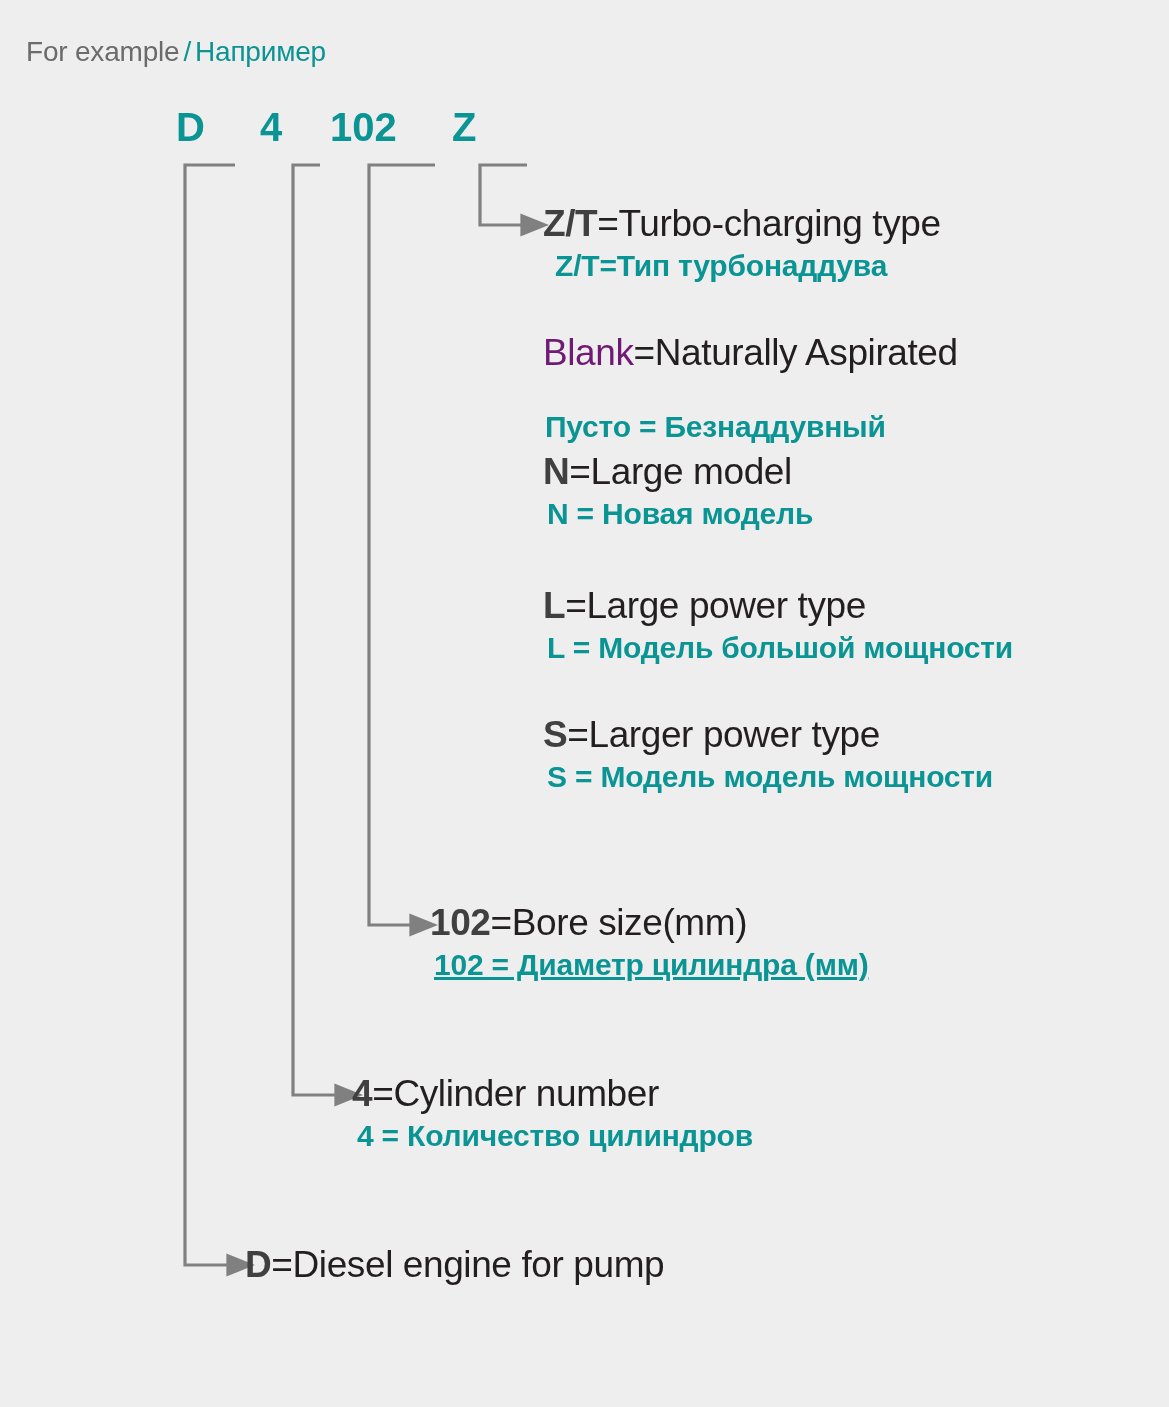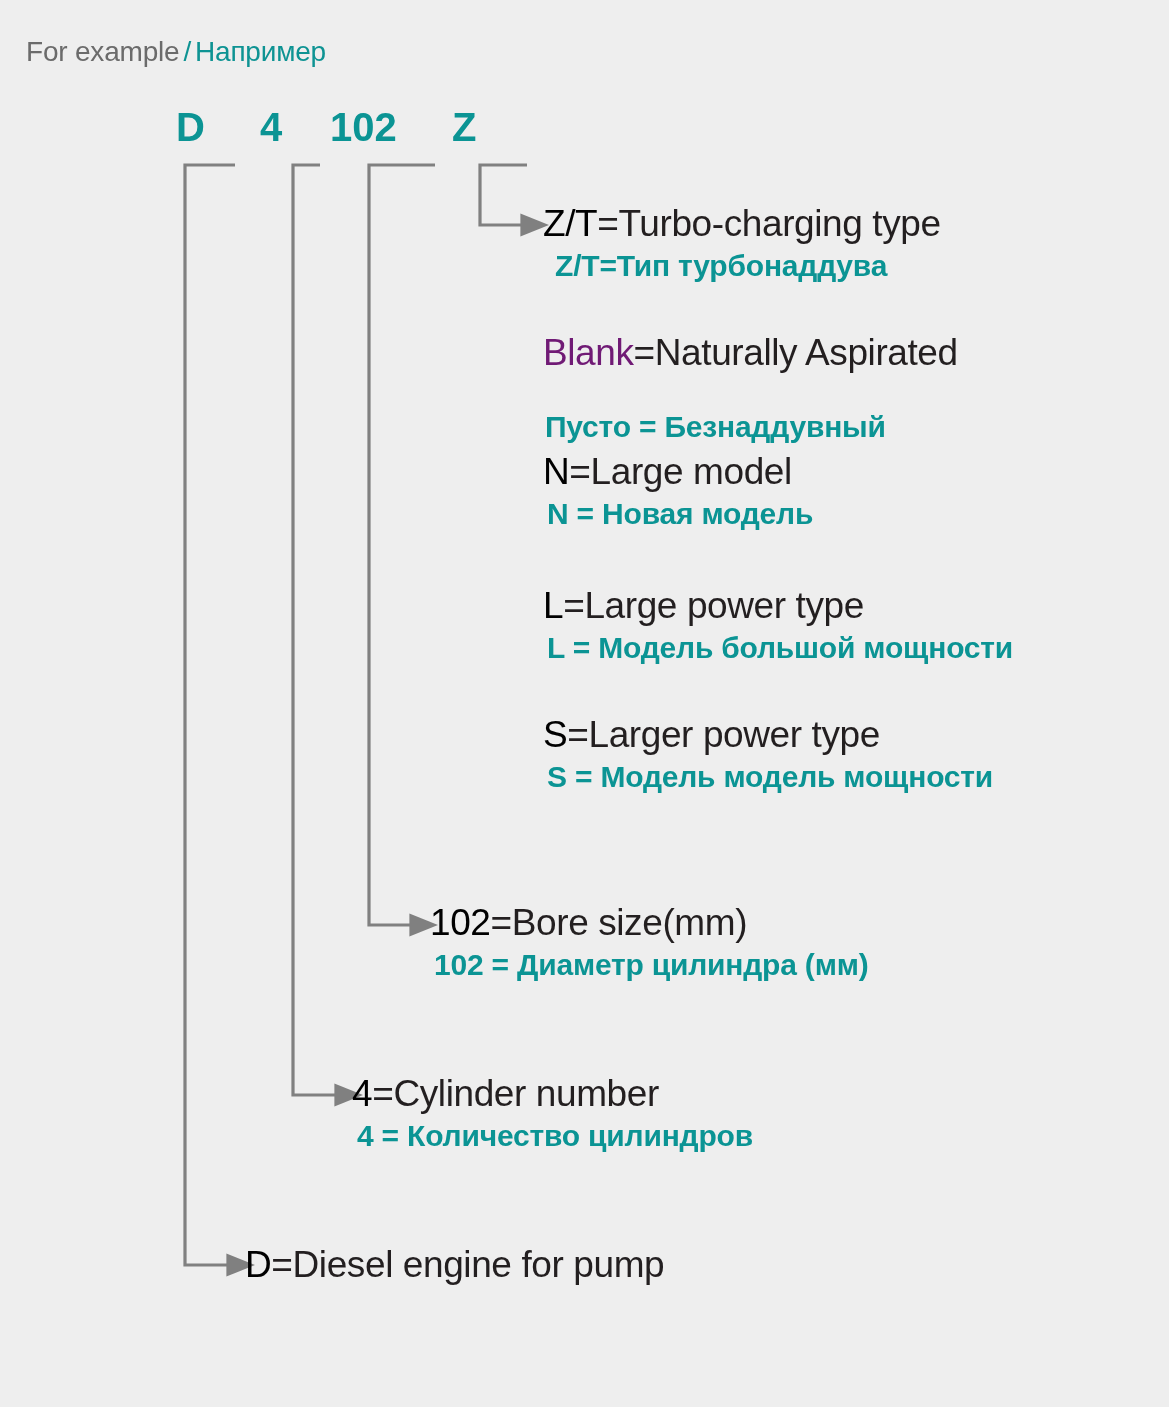--- a/index.html
+++ b/index.html
@@ -66,22 +66,22 @@
     white-space: nowrap;
   }
   .line-en {
     font-size: 37px;
     line-height: 44px;
     color: #231f20;
     font-family: "Liberation Sans", sans-serif;
     letter-spacing: -0.4px;
   }
   .line-en .key {
-    font-weight: normal;
-    color: #000000;
+    font-weight: bold;
+    color: #404040;
   }
   .line-en .key-gray {
     font-weight: normal;
     color: #701a75;
   }
   .line-ru {
     font-size: 30px;
     line-height: 40px;
     color: #0b9494;
     font-weight: bold;
@@ -92,21 +92,21 @@
   #entry-zt    { left: 543px; top: 202px; }
   #entry-blank { left: 543px; top: 331px; }
   #entry-n     { left: 543px; top: 450px; }
   #entry-l     { left: 543px; top: 584px; }
   #entry-s     { left: 543px; top: 713px; }
   #entry-102   { left: 430px; top: 901px; }
   #entry-4     { left: 352px; top: 1072px; }
   #entry-d     { left: 245px; top: 1243px; }
 
   
-  #entry-102 .line-ru { margin-left: 4px; }
+  #entry-102 .line-ru { margin-left: 4px; text-decoration: underline; }
   #entry-4   .line-ru { margin-left: 5px; }
   #entry-d   .line-ru { margin-left: 7px; }
   #entry-n   .line-ru { margin-left: 4px; }
   #entry-l   .line-ru { margin-left: 4px; }
   #entry-s   .line-ru { margin-left: 4px; }
   #entry-blank .line-ru { margin-left: 2px; margin-top: 32px; }
   #entry-zt .line-ru { margin-left: 12px; }
 </style>
 </head>
 <body>

